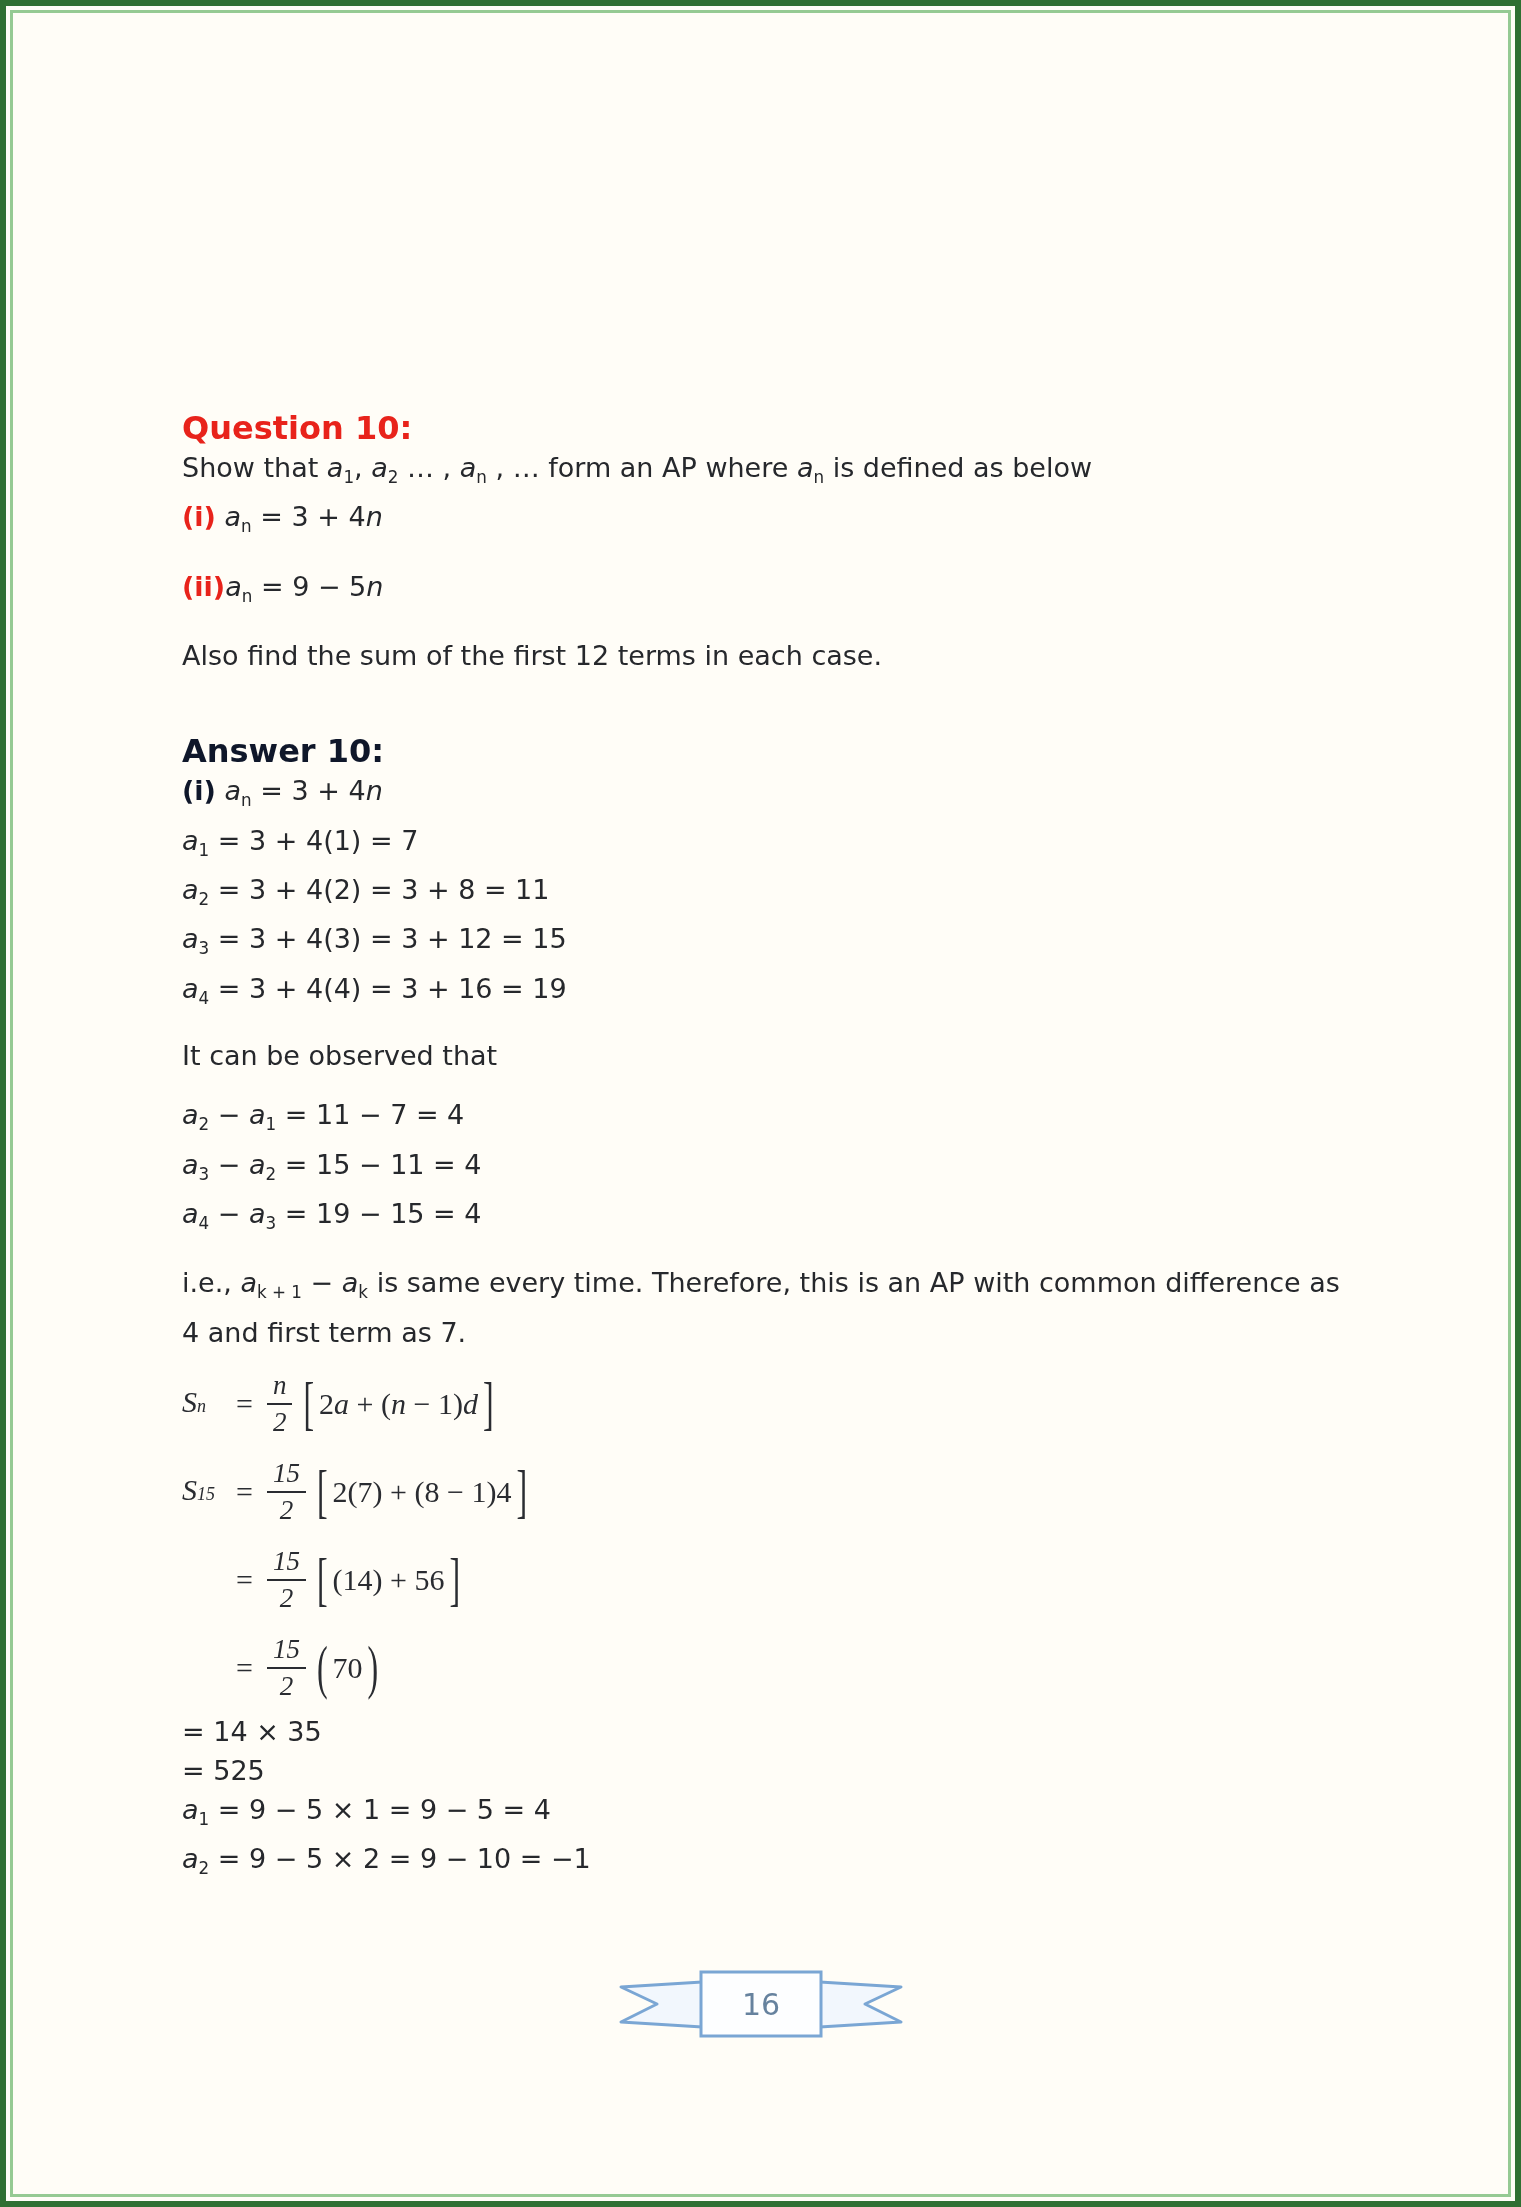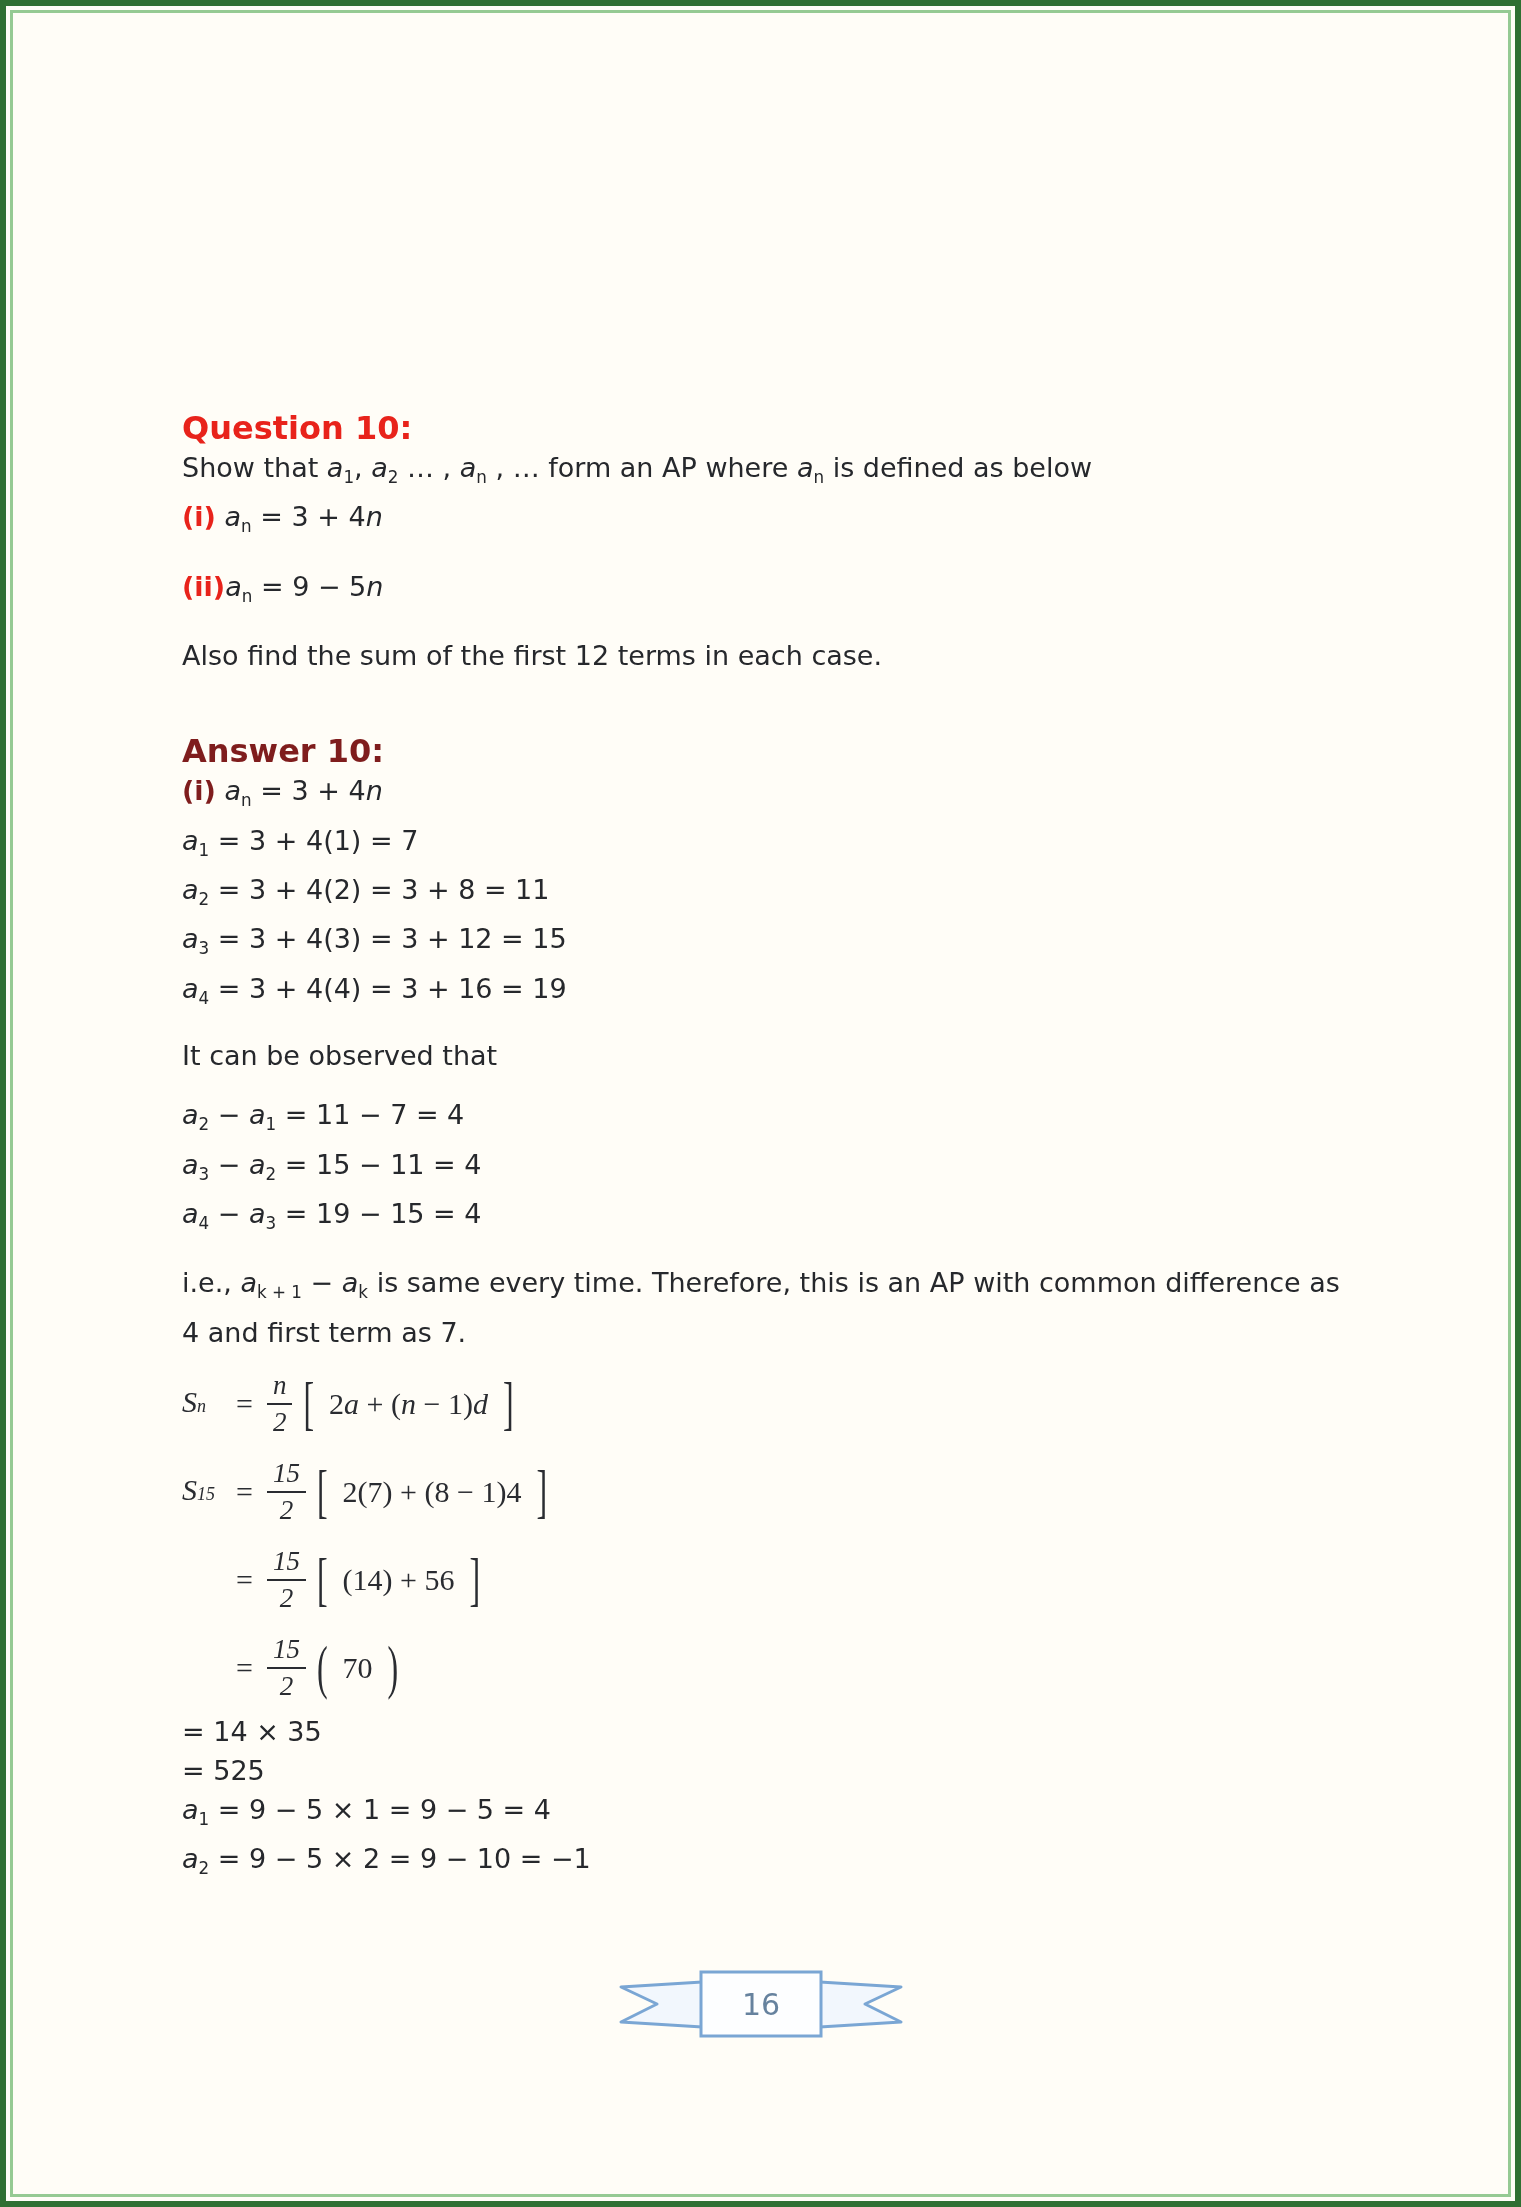--- a/index.html
+++ b/index.html
@@ -18,21 +18,21 @@
     position: absolute; inset: 4px;
     border: 3px solid #95ca93;
     pointer-events: none;
   }
   .content {
     position: absolute; left: 176px; top: 402px; width: 1180px;
     font-size: 27px; line-height: 39px; color: #26282c;
   }
   .heading { font-weight: bold; font-size: 32px; line-height: 40px; }
   .red   { color: #e8231b; }
-  .green { color: #7f1d1d; }
+  .green { color: #0f172a; }
   .label { font-weight: bold; }
   .line  { }
   .mt20 { margin-top: 20px; }
   .mt38 { margin-top: 18px; }
   .mt50 { margin-top: 50px; }
   .mt56 { margin-top: 56px; }
   sub { font-size: 0.62em; }
 
   
   .math-block {
@@ -50,21 +50,21 @@
   .frac {
     display: inline-flex; flex-direction: column; align-items: center;
     line-height: 1.12; font-size: 27px; margin: 0 8px 0 2px; font-style: italic;
   }
   .frac .num { padding: 0 6px 2px; border-bottom: 2px solid #2a2c31; }
   .frac .den { padding-top: 2px; }
   .bracket {
     display: inline-block; transform: scaleY(1.85);
     font-size: 32px; margin: 0 3px; font-weight: 300; font-style: normal;
   }
-  .math-body { margin: 0 12px; }
+  .math-body { margin: 0 2px; }
   .math-body i { font-style: italic; }
 
   .ribbon { position: absolute; left: 50%; top: 1955px; transform: translateX(-50%); }
 </style>
 </head>
 <body>
 
 <div class="page">
   <div class="page-border-inner"></div>
 

